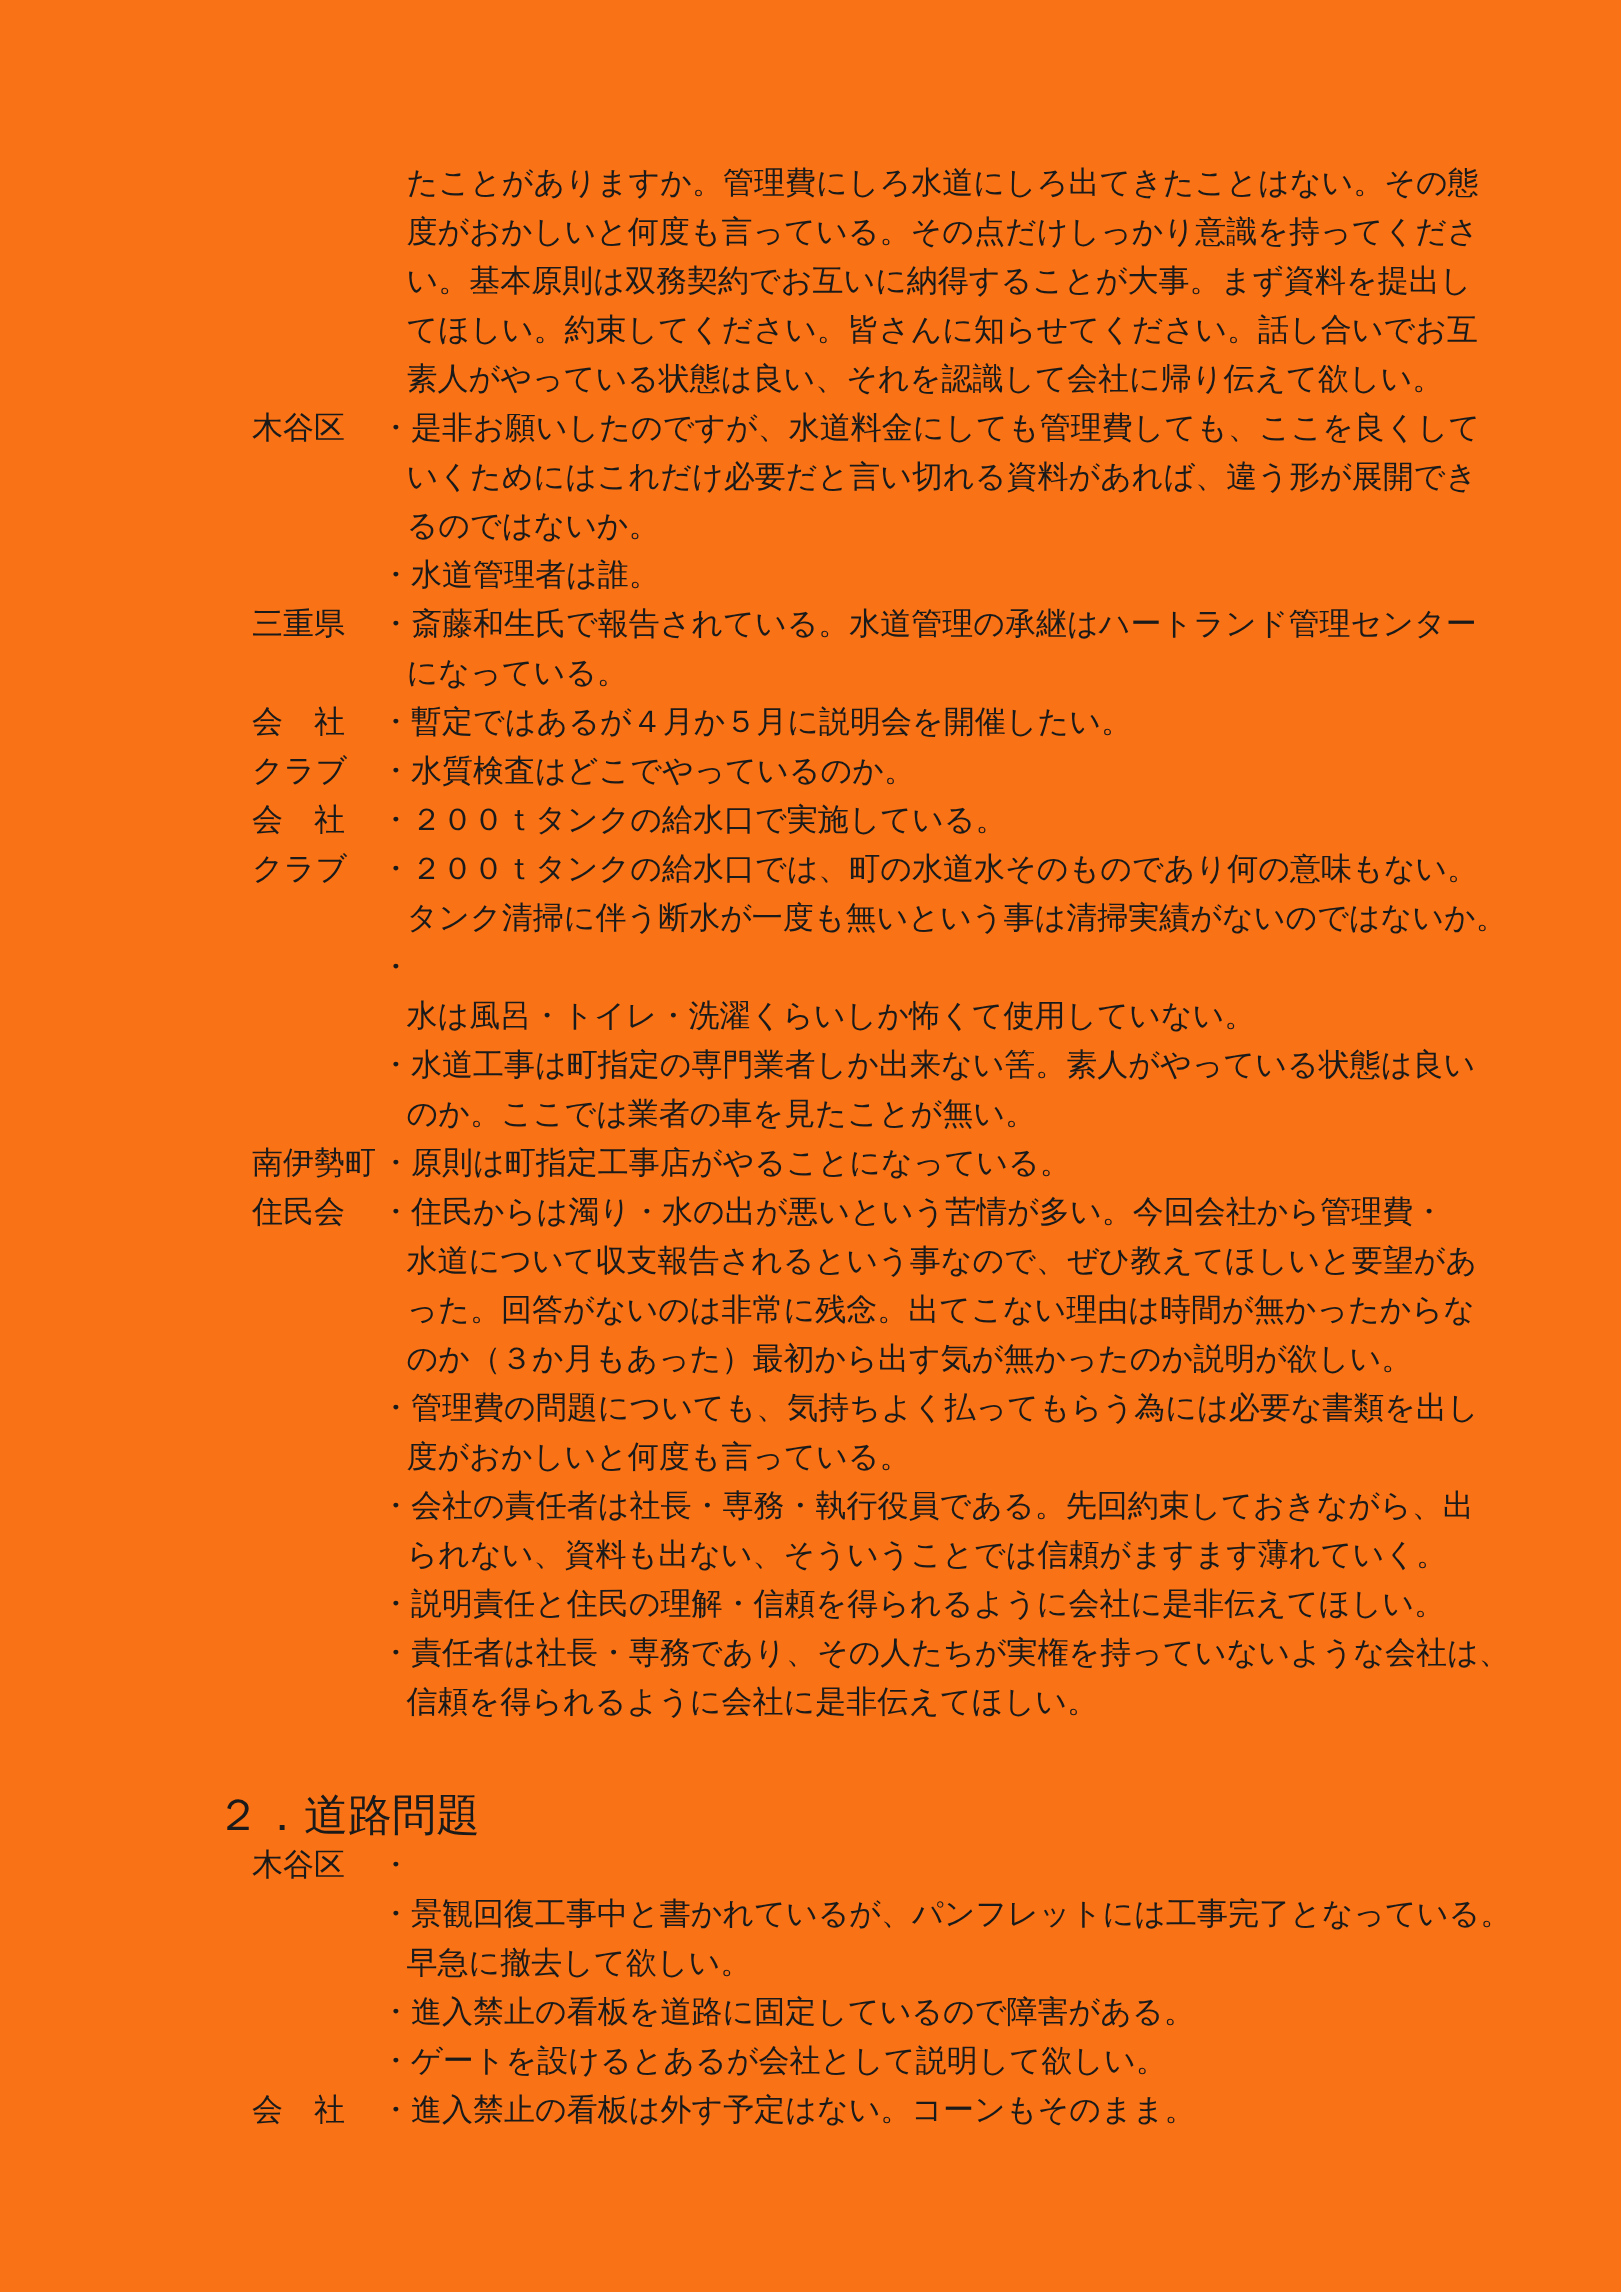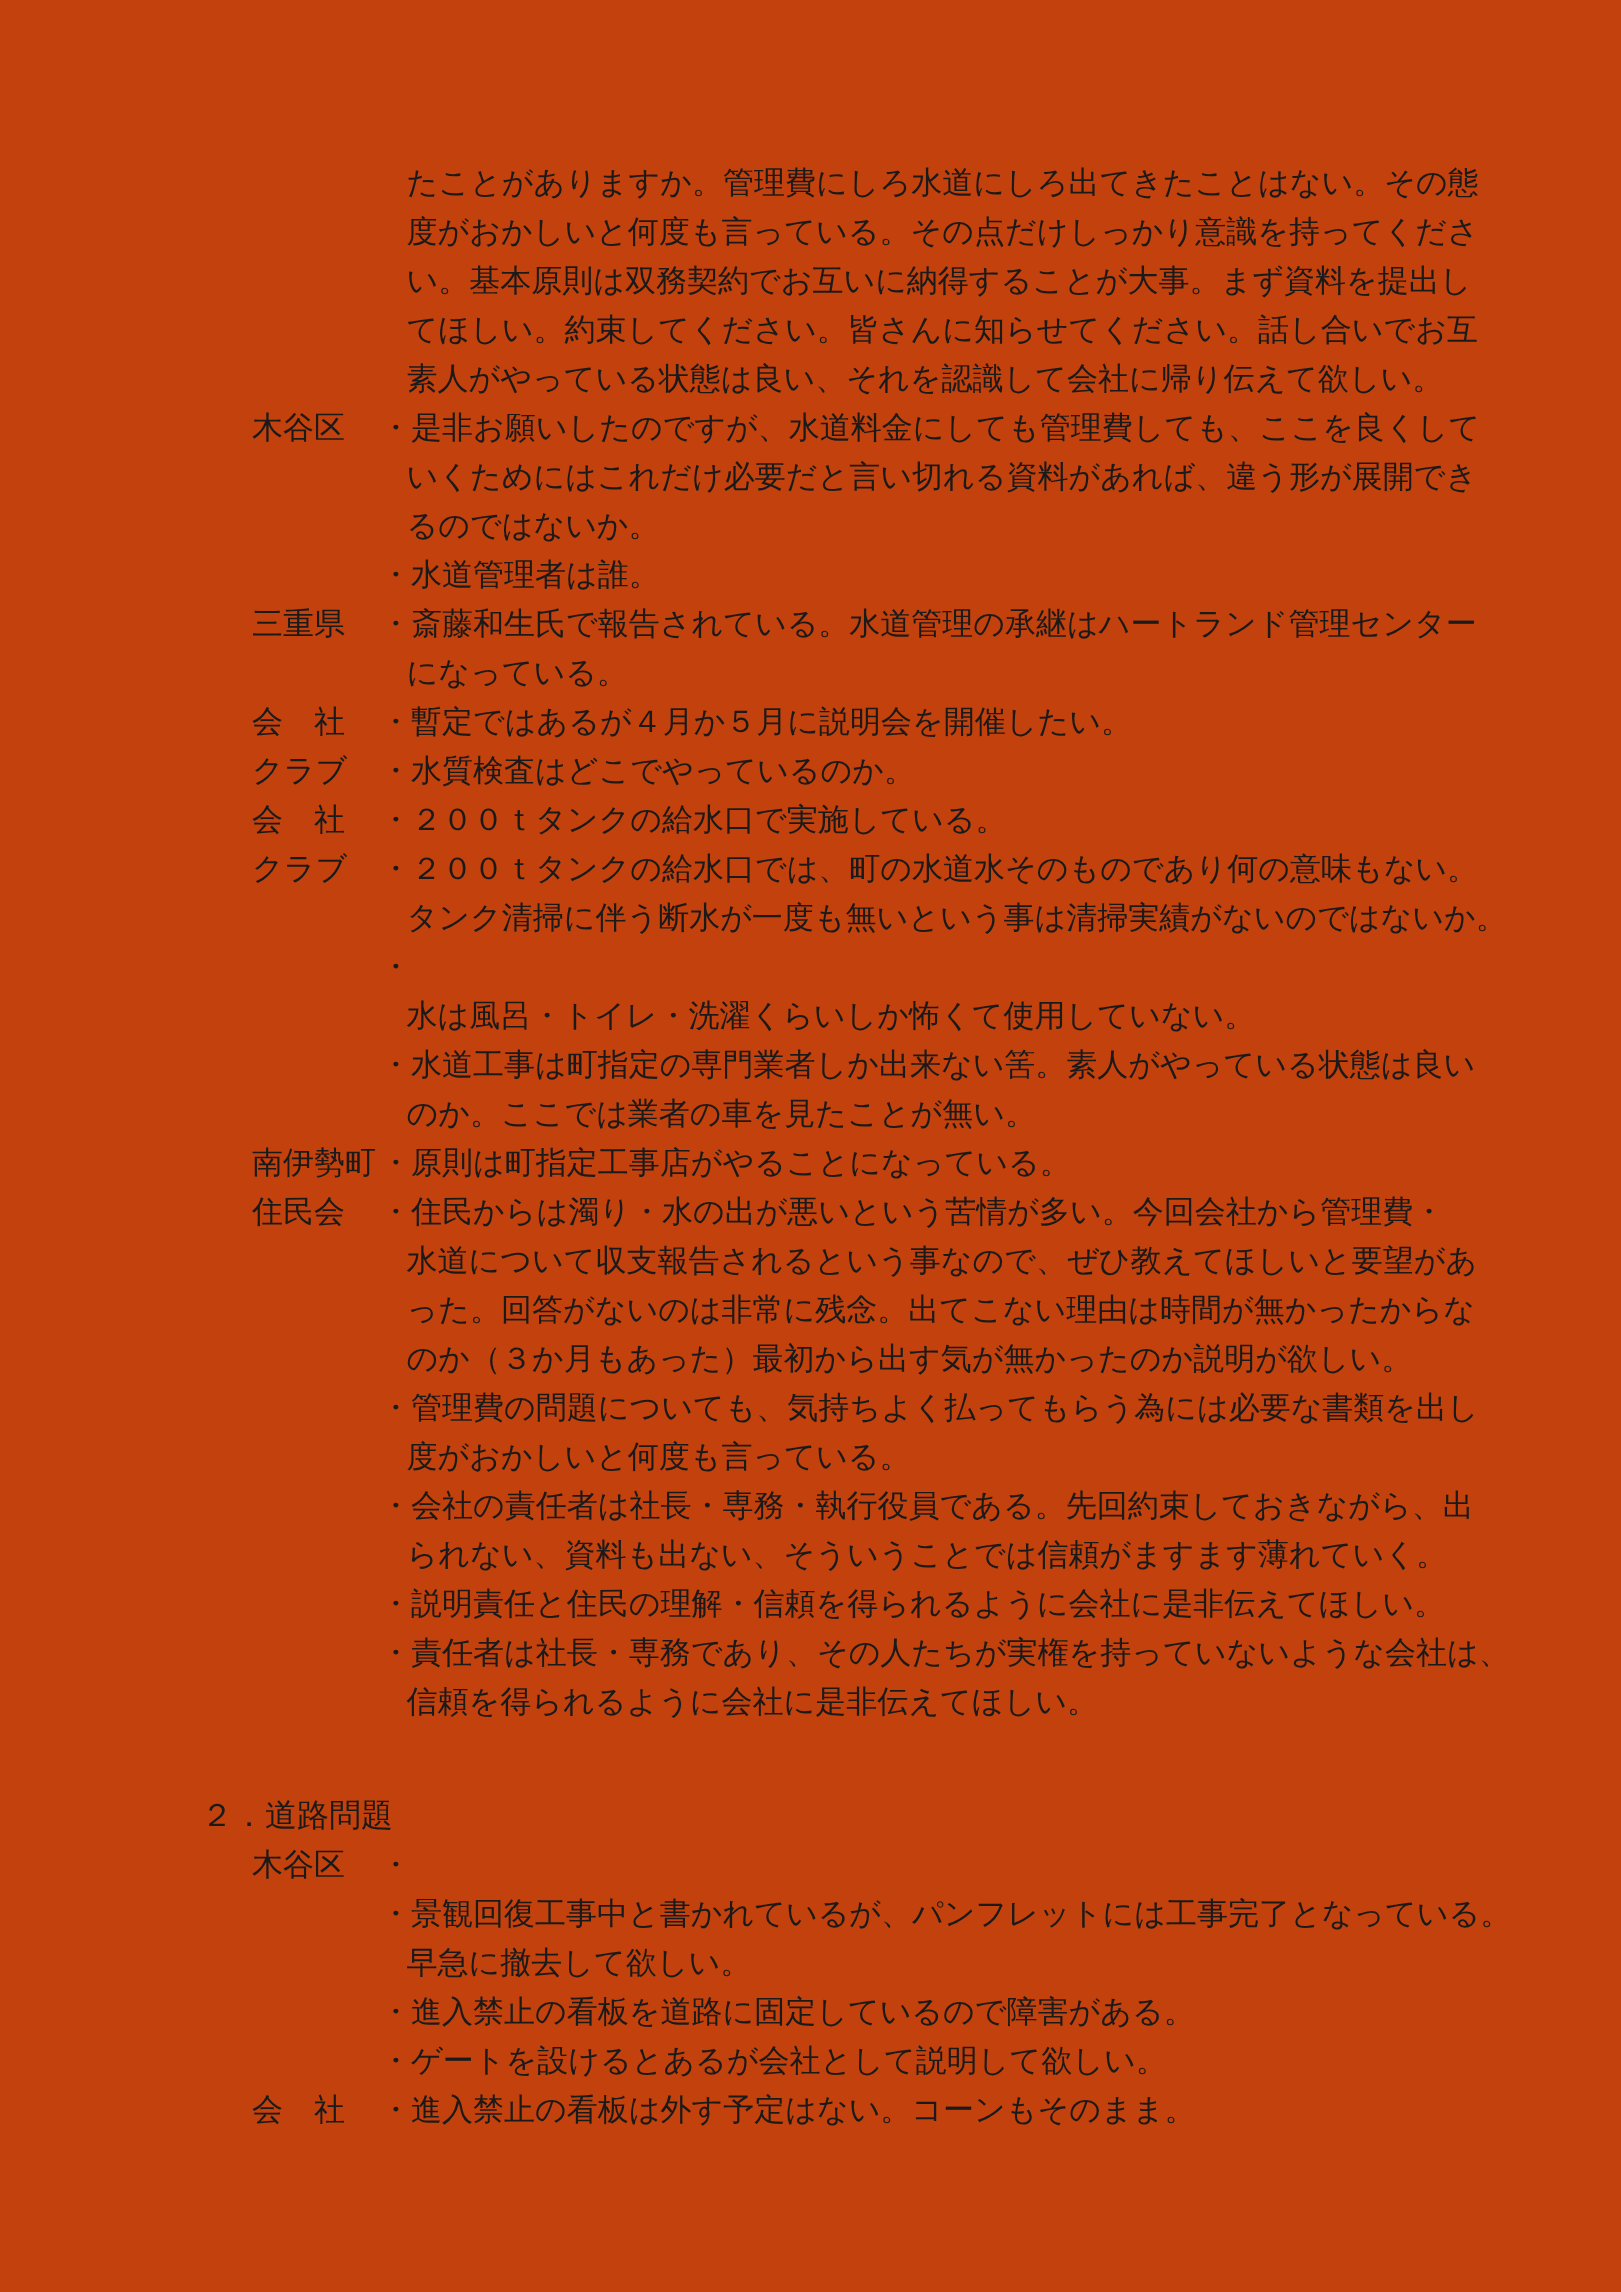--- a/index.html
+++ b/index.html
@@ -5,21 +5,21 @@
 <style>
   html, body {
     margin: 0;
     padding: 0;
     background: #ffffff;
   }
   .page {
     position: relative;
     width: 1621px;
     height: 2293px;
-    background: #c2410c;
+    background: #f97316;
     color: #1a1a1a;
     font-family: "Liberation Serif", "DejaVu Serif", serif;
     overflow: hidden;
   }
   .content {
     position: absolute;
     left: 201px;
     top: 158px;
     width: 1353px;
   }
@@ -37,25 +37,26 @@
     white-space: pre;
   }
   .col-bullet {
     flex: 0 0 26.5px;
   }
   .col-text {
     flex: 0 0 auto;
   }
   .section-gap { height: 49px; }
   .heading-row {
-    font-size: 32px;
+    font-size: 44px;
     margin-top: 15.7px;
     height: 49px;
     line-height: 49px;
     white-space: nowrap;
+    margin-left: 15px;
   }
 </style>
 </head>
 <body>
 
 <div class="page">
   <div class="content">
 
     <div class="row body-row">
         <span class="col-label"></span>

